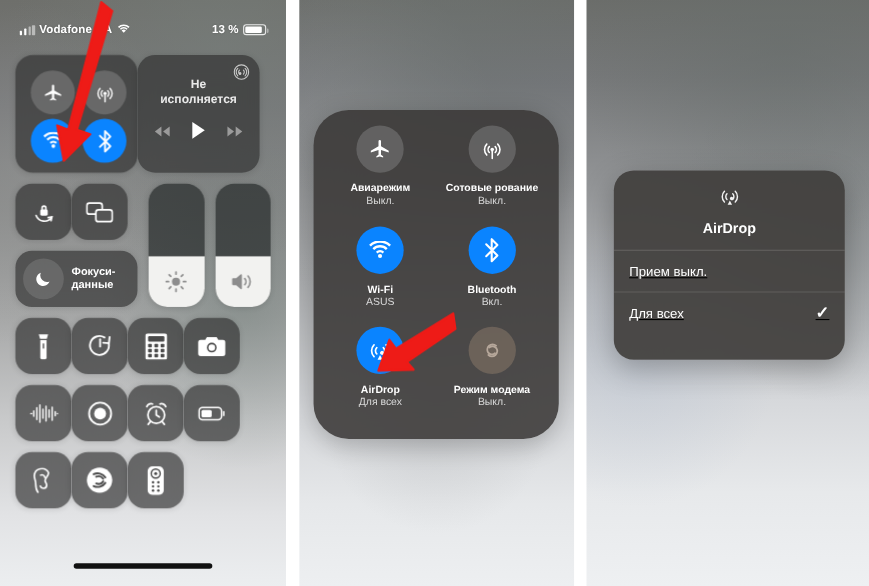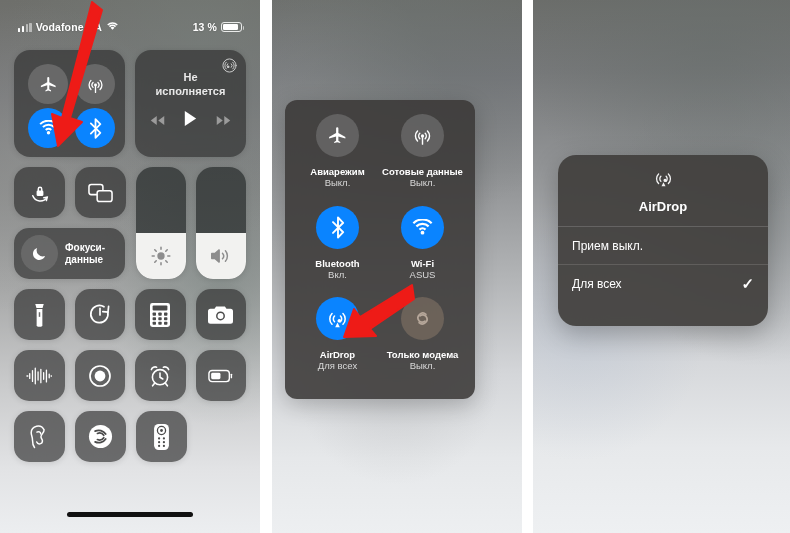--- a/index.html
+++ b/index.html
@@ -56,21 +56,21 @@
   .bars i:nth-child(3){height:7.5px;opacity:.5}
   .bars i:nth-child(4){height:9px;opacity:.5}
   .carrier{font-size:10.5px;font-weight:700;}
   .batt{width:21px;height:10px;border:1.3px solid rgba(255,255,255,.85);border-radius:3px;position:relative;box-sizing:border-box;}
   .batt::after{content:"";position:absolute;right:-3.2px;top:3px;width:1.6px;height:4px;background:rgba(255,255,255,.6);border-radius:0 1px 1px 0;}
   .batt span{position:absolute;left:1.2px;top:1.2px;bottom:1.2px;width:80%;background:#fff;border-radius:1.2px;display:block;}
   .pct{font-size:10.5px;font-weight:700;}
 
   
   .cc{position:absolute;left:14px;top:50px;width:232px;}
-  .row{display:flex;gap:10px;margin-bottom:10px;}
+  .row{display:flex;gap:0;margin-bottom:10px;}
   .mod{
     background:rgba(46,46,46,.66);
     border-radius:16px;
     backdrop-filter:blur(12px);
     -webkit-backdrop-filter:blur(12px);
     box-shadow:0 1px 6px rgba(0,0,0,.12);
   }
   
   .conn{width:111px;height:107px;position:relative;}
   .conn .circ{position:absolute;width:40px;height:40px;border-radius:50%;
@@ -113,43 +113,43 @@
   .focus .ft{color:#fff;font-size:10px;font-weight:600;line-height:12px;}
 
   .col2{display:flex;flex-direction:column;gap:10px;}
   .rowwrap{display:flex;gap:10px;}
 
   
   .home-ind{position:absolute;left:50%;transform:translateX(-50%);bottom:16px;
     width:126px;height:5px;border-radius:3px;background:#111;}
 
   
-  .exp-card{position:absolute;left:13px;top:100px;width:190px;height:299px;
-    border-radius:12px;background:rgba(58,56,55,.88);
+  .exp-card{position:absolute;left:13px;top:100px;width:223px;height:299px;
+    border-radius:32px;background:rgba(58,56,55,.88);
     backdrop-filter:blur(22px);-webkit-backdrop-filter:blur(22px);
     box-shadow:0 6px 22px rgba(0,0,0,.22);}
   .exp-grid{position:absolute;inset:0;display:grid;grid-template-columns:1fr 1fr;
     grid-template-rows:1fr 1fr 1fr;padding:14px 10px 10px;box-sizing:border-box;}
   .exp-item{display:flex;flex-direction:column;align-items:center;justify-content:flex-start;}
   .exp-item .bigc{width:43px;height:43px;border-radius:50%;display:flex;align-items:center;justify-content:center;}
   .exp-item .ttl{margin-top:9px;color:#fff;font-size:9.5px;font-weight:700;line-height:11px;text-align:center;}
   .exp-item .sub{color:#d9d9d9;font-size:9.5px;font-weight:400;line-height:12px;text-align:center;}
   .bigc.gray{background:rgba(120,120,120,.58);}
   .bigc.blue{background:#0a84ff;}
   .bigc.brown{background:rgba(135,118,104,.55);}
 
   
   .ad-dialog{position:absolute;left:25px;top:155px;width:210px;
     border-radius:18px;overflow:hidden;
     background:rgba(64,62,60,.92);
     backdrop-filter:blur(22px);-webkit-backdrop-filter:blur(22px);
     box-shadow:0 8px 26px rgba(0,0,0,.26);}
   .ad-head{display:flex;flex-direction:column;align-items:center;padding:13px 0 12px;}
   .ad-head .ttl{color:#fff;font-size:13px;font-weight:700;margin-top:6px;}
-  .ad-opts{border-top:.5px solid rgba(255,255,255,.16);}
+  .ad-opts{border-top:.5px solid rgba(255,255,255,.16);text-decoration:underline;}
   .ad-opt{height:37px;display:flex;align-items:center;justify-content:space-between;
     padding:0 14px;color:#fff;font-size:12px;
     border-bottom:.5px solid rgba(255,255,255,.13);}
   .ad-opt:last-child{border-bottom:none;}
   .ad-opt .chk{font-size:15px;font-weight:700;line-height:1;}
   .ad-foot{height:24px;}
 
   
   .arrow{position:absolute;pointer-events:none;}
 </style>
@@ -430,68 +430,68 @@
 
         <div class="exp-item">
           <span class="bigc gray">
             <svg width="23" height="23" viewBox="0 0 24 24" fill="none" stroke="#fff" stroke-width="1.5" stroke-linecap="round">
               <circle cx="12" cy="12.5" r="1.7" fill="#fff" stroke="none"></circle>
               <path d="M9.2 9.7a4 4 0 0 0 0 5.6M14.8 9.7a4 4 0 0 1 0 5.6"></path>
               <path d="M6.8 7.3a7.4 7.4 0 0 0 0 10.4M17.2 7.3a7.4 7.4 0 0 1 0 10.4"></path>
               <path d="M12 14.2V21"></path>
             </svg>
           </span>
-          <span class="ttl">Сотовые данные</span>
+          <span class="ttl">Сотовые рование</span>
           <span class="sub">Выкл.</span>
-        </div>
-
-        <div class="exp-item">
-          <span class="bigc blue">
-            <svg width="14" height="23" viewBox="0 0 14 22" fill="none" stroke="#fff" stroke-width="1.9" stroke-linejoin="round" stroke-linecap="round">
-                <path d="M7 1v20l5.2-5.3L2 5.6M7 1l5.2 5.3L2 16.4"></path>
-              </svg>
-          </span>
-          <span class="ttl">Bluetooth</span>
-          <span class="sub">Вкл.</span>
         </div>
 
         <div class="exp-item">
           <span class="bigc blue">
             <svg width="23" height="17" viewBox="0 0 22 16" fill="#fff">
                 <circle cx="11" cy="13" r="1.8"></circle>
                 <path d="M7.4 9.3a5.2 5.2 0 0 1 7.2 0l-1.4 1.5a3.2 3.2 0 0 0-4.4 0L7.4 9.3z"></path>
                 <path d="M4.4 6.2a9.4 9.4 0 0 1 13.2 0l-1.5 1.5a7.3 7.3 0 0 0-10.2 0L4.4 6.2z"></path>
                 <path d="M1.5 3.2a13.5 13.5 0 0 1 19 0l-1.5 1.5a11.4 11.4 0 0 0-16 0L1.5 3.2z"></path>
               </svg>
           </span>
           <span class="ttl">Wi-Fi</span>
           <span class="sub">ASUS</span>
         </div>
 
         <div class="exp-item">
           <span class="bigc blue">
+            <svg width="14" height="23" viewBox="0 0 14 22" fill="none" stroke="#fff" stroke-width="1.9" stroke-linejoin="round" stroke-linecap="round">
+                <path d="M7 1v20l5.2-5.3L2 5.6M7 1l5.2 5.3L2 16.4"></path>
+              </svg>
+          </span>
+          <span class="ttl">Bluetooth</span>
+          <span class="sub">Вкл.</span>
+        </div>
+
+        <div class="exp-item">
+          <span class="bigc blue">
             <svg width="23" height="23" viewBox="0 0 24 24" fill="none" stroke="#fff" stroke-width="1.6" stroke-linecap="round">
               <path d="M12 14.4a1.9 1.9 0 1 0 0-.01z" fill="#fff" stroke="none"></path>
               <path d="M8.9 15.4a4.2 4.2 0 0 1 0-6M15.1 15.4a4.2 4.2 0 0 0 0-6"></path>
               <path d="M6.3 18a7.9 7.9 0 0 1 0-11.2M17.7 18a7.9 7.9 0 0 0 0-11.2"></path>
               <path d="M12 16.3 9.6 21h4.8L12 16.3z" fill="#fff" stroke="none"></path>
             </svg>
           </span>
           <span class="ttl">AirDrop</span>
           <span class="sub">Для всех</span>
         </div>
 
         <div class="exp-item">
           <span class="bigc brown">
             <svg width="23" height="23" viewBox="0 0 24 24" fill="none" stroke="#b6a79a" stroke-width="1.8" stroke-linecap="round">
               <path d="M15.6 7.6a5 5 0 0 0-7.4 6.6c1.6 1.8 4.4 2.4 6.4.6"></path>
               <path d="M8.4 16.4a5 5 0 0 0 7.4-6.6c-1.6-1.8-4.4-2.4-6.4-.6"></path>
             </svg>
           </span>
-          <span class="ttl">Только модема</span>
+          <span class="ttl">Режим модема</span>
           <span class="sub">Выкл.</span>
         </div>
 
       </div>
     </div>
   </div>
 
   <div class="panel" id="panel-3">
     <div class="bg v3"></div>
 

